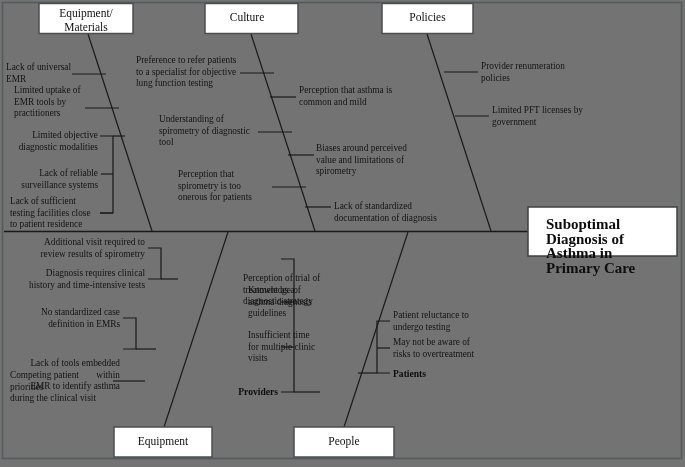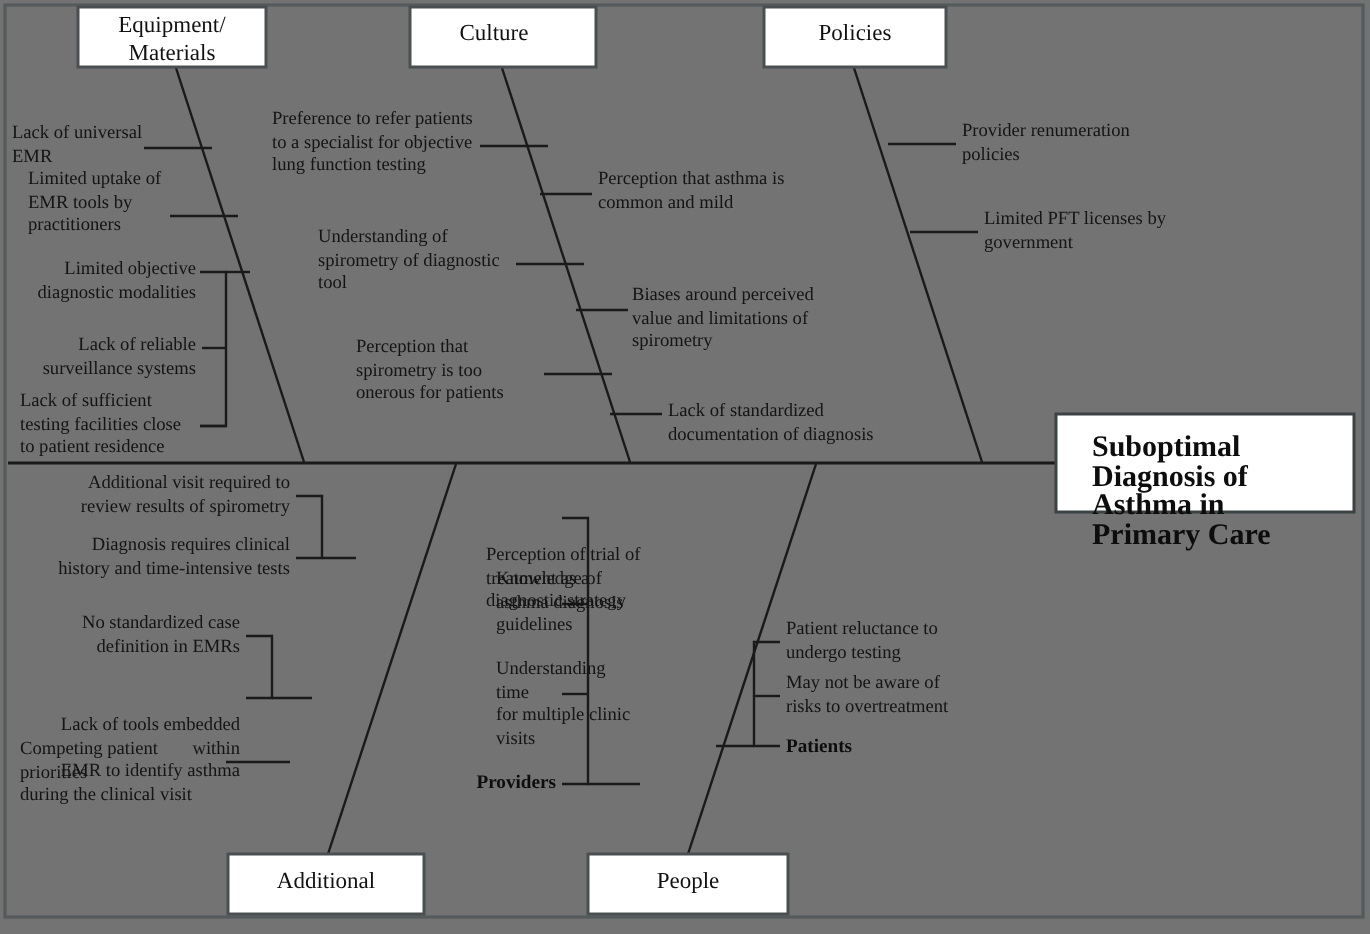--- a/index.html
+++ b/index.html
@@ -159,21 +159,21 @@
     <rect class="effect-box" x="528" y="207" width="149" height="49"></rect>
   </svg>
 
   <div class="cat-label" style="left:39px; top:7px; width:94px;">Equipment/
 Materials</div>
 
   <div class="cat-label" style="left:205px; top:11px; width:84px;">Culture</div>
 
   <div class="cat-label" style="left:382px; top:11px; width:91px;">Policies</div>
 
-  <div class="cat-label" style="left:114px; top:435px; width:98px;">Additional</div>
+  <div class="cat-label" style="left:114px; top:435px; width:98px;">Equipment</div>
 
   <div class="cat-label" style="left:294px; top:435px; width:100px;">People</div>
 
   <div class="effect-label" style="left:546px; top:217px; width:124px; white-space:pre-line;">Suboptimal Diagnosis of
 Asthma in Primary Care</div>
 
   <div class="cause left-align" style="left:6px; top:62px; width:66px;">Lack of universal
 EMR</div>
 
   <div class="cause left-align" style="left:14px; top:85px; width:72px;">Limited uptake of
@@ -234,21 +234,21 @@
 during the clinical visit</div>
 
   <div class="cause left-align" style="left:243px; top:241px; width:78px;margin-top:32px;">Perception of trial of
 treatment as a
 diagnostic strategy</div>
 
   <div class="cause left-align" style="left:248px; top:285px; width:72px;">Knowledge of
 asthma diagnosis
 guidelines</div>
 
-  <div class="cause left-align" style="left:248px; top:330px; width:72px;">Understanding time
+  <div class="cause left-align" style="left:248px; top:330px; width:72px;">Insufficient time
 for multiple clinic
 visits</div>
 
   <div class="subhead right-align" style="left:222px; top:386px; width:56px;">Providers</div>
 
   <div class="cause left-align" style="left:393px; top:310px; width:92px;">Patient reluctance to
 undergo testing</div>
 
   <div class="cause left-align" style="left:393px; top:337px; width:100px;">May not be aware of
 risks to overtreatment</div>

